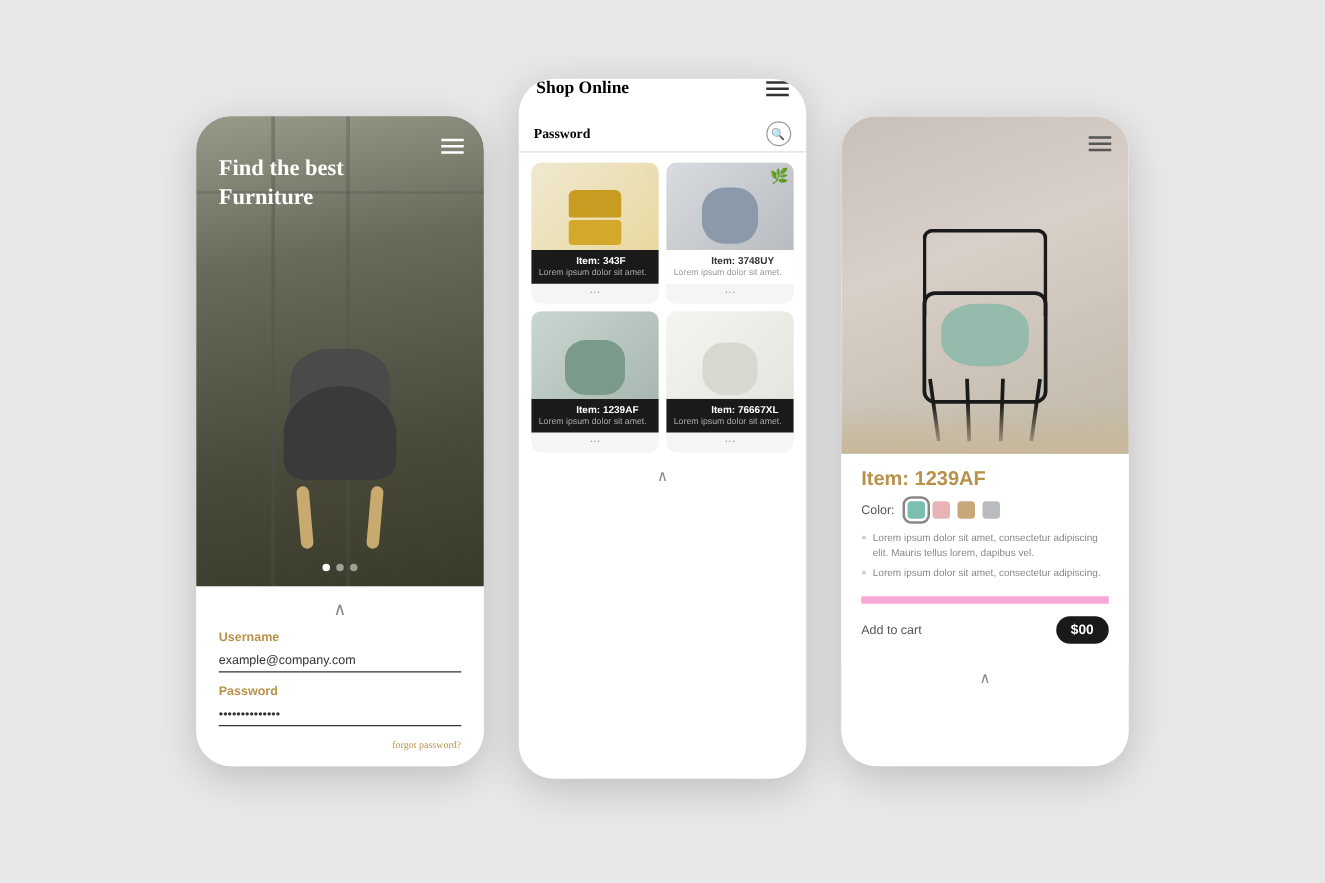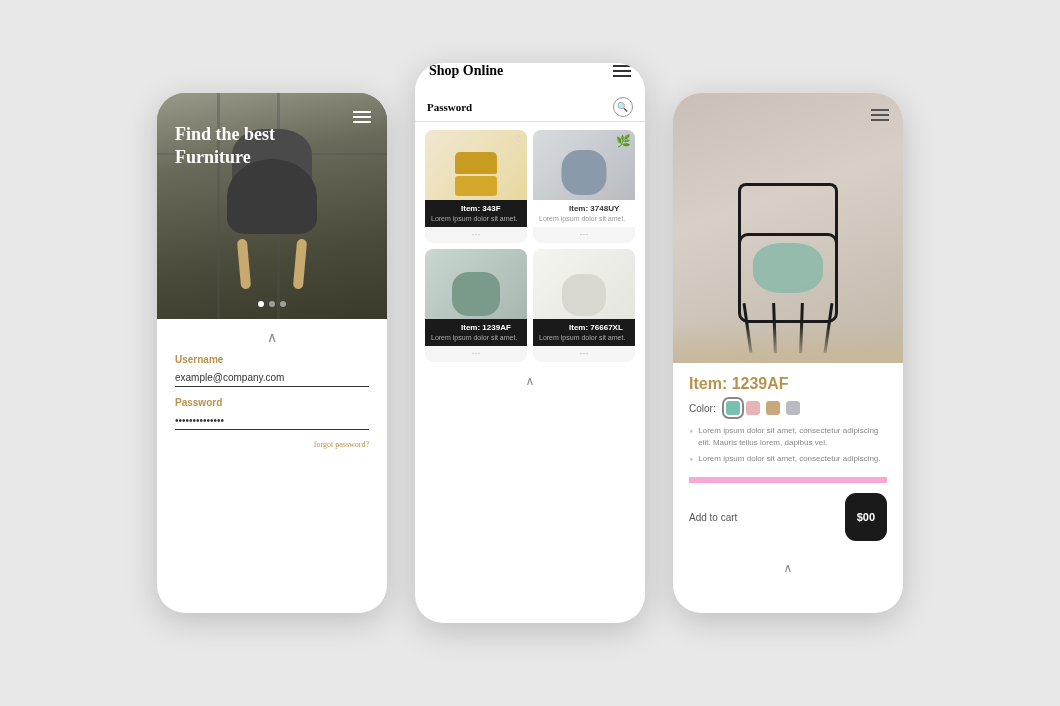--- a/index.html
+++ b/index.html
@@ -28,21 +28,21 @@
       background: #fff;
       position: relative;
     }
     
     .screen-login {
       width: 230px;
       height: 520px;
     }
     .screen-login .hero-img {
       width: 100%;
-      height: 226px;
+      height: 376px;
       background: linear-gradient(135deg, #8a8a8a 0%, #5a5a5a 40%, #3a3a3a 100%);
       position: relative;
       overflow: hidden;
     }
     
     .chair-dark {
       width: 110px;
       height: 160px;
       position: relative;
     }
@@ -465,21 +465,21 @@
       padding-top: 10px;
     }
     .add-cart-label {
       font-size: 10px;
       font-family: Arial, sans-serif;
       color: #555;
     }
     .price-box {
       background: #1a1a1a;
       color: white;
-      padding: 18px 12px;
+      padding: 5px 12px;
       font-size: 11px;
       font-family: Arial, sans-serif;
       font-weight: 700;
       border-radius: 11px;
       cursor: pointer;
     }
     .detail-bottom-chevron {
       text-align: center;
       padding: 6px;
       font-size: 12px;

